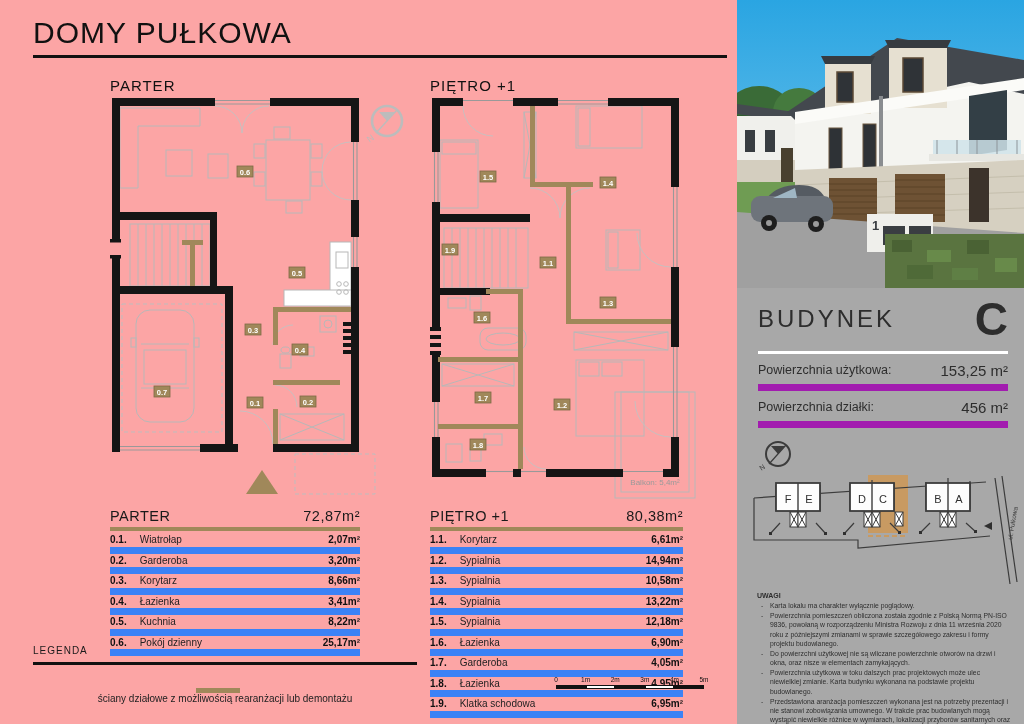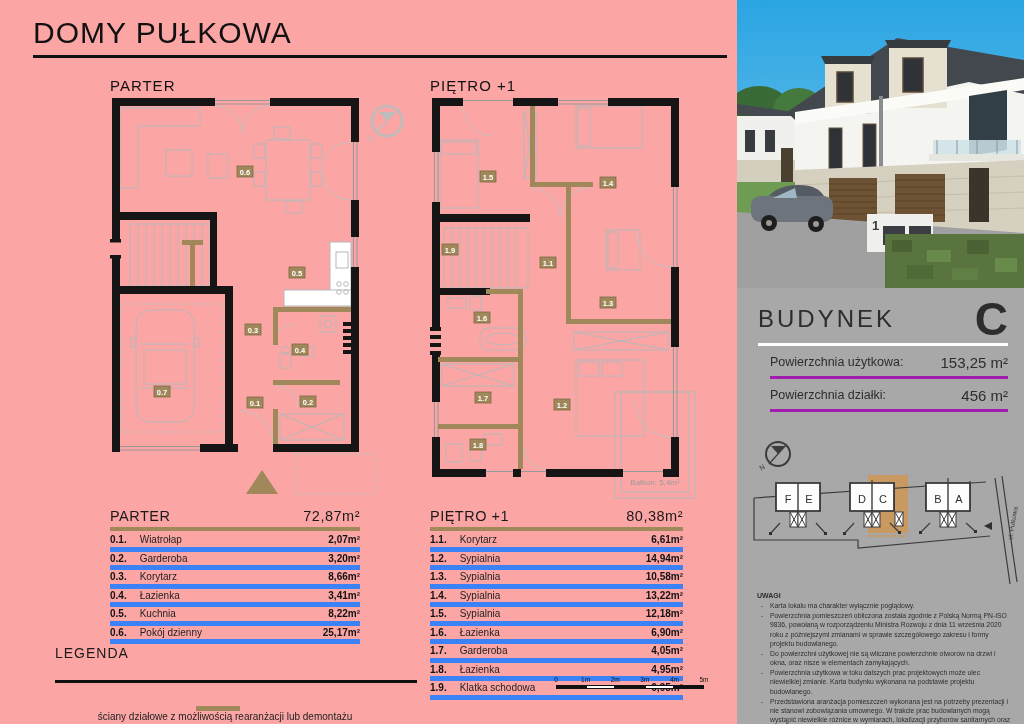--- a/index.html
+++ b/index.html
@@ -7,46 +7,46 @@
         font-family:"Liberation Sans",sans-serif;color:#1a1a1a;}
   .abs{position:absolute;}
   
   .hdr{position:absolute;left:33px;top:16px;font-size:30px;letter-spacing:1px;font-weight:400;color:#111;}
   .hdr-rule{position:absolute;left:33px;top:55px;width:694px;height:3px;background:#111;}
   .plan-title{position:absolute;top:77px;font-size:15px;letter-spacing:1px;color:#111;}
   
   .sum{position:absolute;}
   .sum-head{display:flex;justify-content:space-between;align-items:flex-end;font-size:14.5px;
             letter-spacing:.5px;border-bottom:4px solid #a0885a;padding-bottom:3px;margin-bottom:2px;}
-  .row{display:flex;justify-content:space-between;border-bottom:5px solid #3b82f6;
+  .row{display:flex;justify-content:space-between;border-bottom:7px solid #3b82f6;
        font-size:10px;line-height:1.15;padding:1px 0;}
   .row .num{font-weight:700;color:#111;white-space:pre;}
   .row .nm{flex:1;margin-left:13px;color:#222;}
   .row .ar{font-weight:700;color:#111;}
   
   .legend{position:absolute;left:33px;top:645px;width:384px;}
-  .legend-title{font-size:14px;letter-spacing:1px;border-bottom:3px solid #111;padding-bottom:19px;margin-left:22px;}
+  .legend-title{font-size:10px;letter-spacing:1px;border-bottom:3px solid #111;padding-bottom:6px;}
   .leg-item{display:flex;align-items:center;margin-top:23px;font-size:10px;color:#222;flex-direction:column;}
   .leg-line{width:44px;height:5px;background:#a0885a;margin-right:14px;}
   .leg-tri{width:0;height:0;border-left:17px solid #a0885a;border-top:9px solid transparent;
            border-bottom:9px solid transparent;margin:0 41px 0 0;}
   
   .scalebar{position:absolute;left:556px;top:676px;width:150px;height:20px;}
   .scalebar .lab{position:absolute;top:0;font-size:6.5px;color:#111;transform:translateX(-50%);}
   .scalebar .seg{position:absolute;top:9px;height:4px;width:29.6px;border:1px solid #111;box-sizing:border-box;}
   .seg.b{background:#111;} .seg.w{background:#fff;}
   
   .panel{position:absolute;left:737px;top:0;width:287px;height:724px;background:#a8a8a8;}
   .bud{position:absolute;left:21px;right:16px;top:300px;color:#2d2d2d;}
   .bud-row1{display:flex;justify-content:space-between;align-items:flex-end;
-            border-bottom:3px solid #fff;padding-bottom:4px;}
+            border-bottom:3px solid #fff;padding-bottom:12px;}
   .bud-name{font-size:24px;letter-spacing:3px;padding-bottom:6px;}
   .bud-letter{font-size:46px;font-weight:600;line-height:.85;}
   .bud-row{display:flex;justify-content:space-between;align-items:flex-end;
-           border-bottom:3px solid #a21caf;padding:8px 0 5px;margin-left:12px;}
+           border-bottom:7px solid #a21caf;padding:8px 0 5px;}
   .bud-lab{font-size:12.5px;padding-bottom:2px;}
   .bud-val{font-size:15px;}
   .uwagi{position:absolute;left:20px;right:12px;top:592px;color:#2e2e2e;}
   .uwagi-title{font-size:7px;font-weight:700;margin-bottom:2px;}
   .uwagi ul{margin:0;padding:0;list-style:none;font-size:6.8px;line-height:1.35;}
   .uwagi li{position:relative;padding-left:13px;margin-bottom:1px;}
   .uwagi li::before{content:"-";position:absolute;left:4px;}
   
   .wl{fill:#151515;} .tw{fill:#a0885a;}
   .fu{fill:none;stroke:#b8b8b8;stroke-width:1;}

